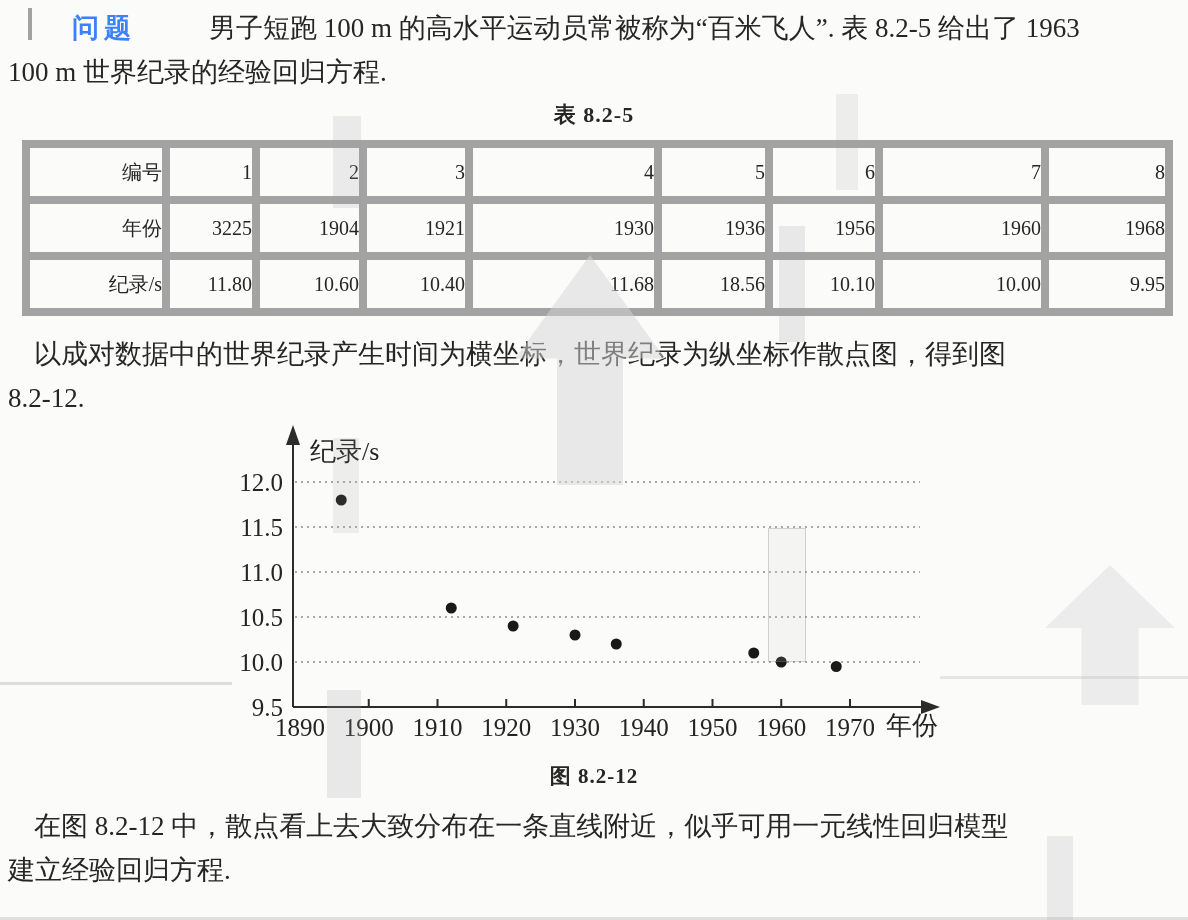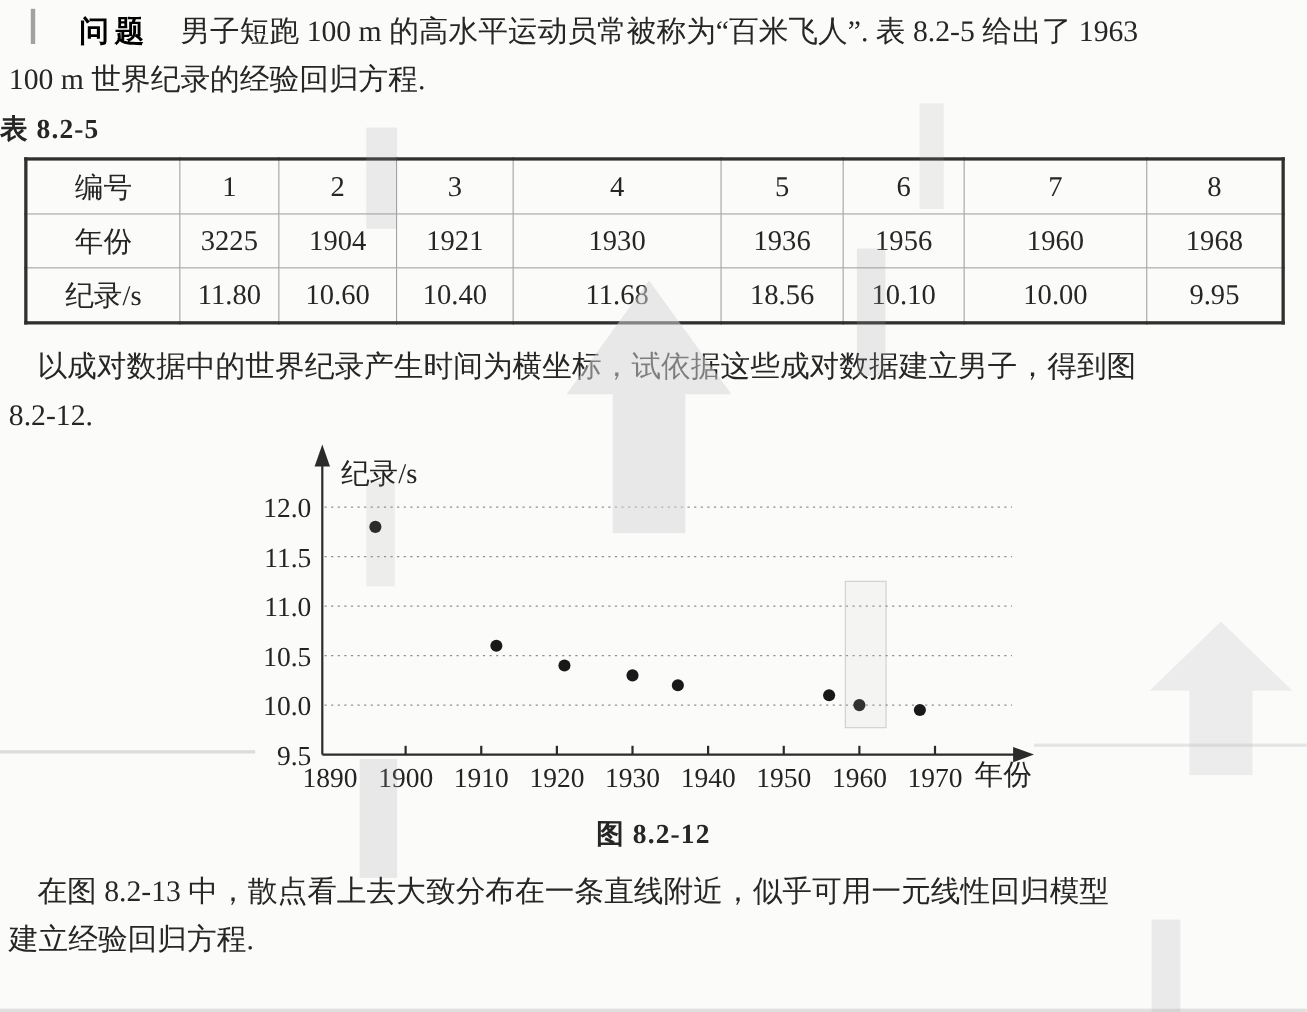--- a/index.html
+++ b/index.html
@@ -4,36 +4,36 @@
 <style>
   html,body{margin:0;padding:0}
   body{
     width:1188px;height:920px;position:relative;overflow:hidden;
     background:#fbfbfa;color:#262626;
     font-family:"Liberation Serif","DejaVu Serif",serif;
   }
   .para{font-size:27px;line-height:44px}
   .para .line{white-space:nowrap}
   .p1{padding:6px 8px 0 8px}
-  .problem-label{color:#000000;font-weight:700;letter-spacing:5px;margin-left:64px;margin-right:28px}
-  .tcaption{text-align:left;font-size:25px;font-weight:600;margin-top:6px;letter-spacing:1px}
+  .problem-label{color:#3b82f6;font-weight:700;letter-spacing:5px;margin-left:64px;margin-right:73px}
+  .tcaption{text-align:center;font-size:22px;font-weight:600;margin-top:6px;letter-spacing:1px}
   table{border-collapse:collapse;table-layout:fixed;margin:10px 0 0 22px;border:3px solid #303030}
-  td{border:1px solid #a3a3a3;height:48px;text-align:center;font-size:26px;padding:0;overflow:hidden}
+  td{border:8px solid #a3a3a3;height:48px;text-align:right;font-size:20px;padding:0;overflow:hidden}
   .p2{padding:16px 8px 0 8px}
   .indent2{padding-left:26px}
   .figure{margin-top:4px}
   .figure svg{display:block}
   svg text{font-family:"Liberation Serif","DejaVu Serif",serif;fill:#242424}
   .axis{stroke:#2b2b2b;stroke-width:2;fill:none}
   .grid{stroke:#8f8f8f;stroke-width:1.3;stroke-dasharray:2 4;fill:none}
   .tick{stroke:#2b2b2b;stroke-width:2}
   .ticklabel{font-size:25px}
   .axtitle{font-size:26px}
   .pt{fill:#191919}
-  .fcaption{text-align:center;font-size:25px;font-weight:600;margin-top:-2px;letter-spacing:1px}
+  .fcaption{text-align:center;font-size:21px;font-weight:600;margin-top:-2px;letter-spacing:1px}
   .p3{padding:14px 8px 0 8px}
   .art{position:absolute;pointer-events:none}
   .band{background:#9f9f9f;opacity:.18}
   .arrowmark{background:#d6d6d6;opacity:.5;clip-path:polygon(50% 0,100% 45%,72% 45%,72% 100%,28% 100%,28% 45%,0 45%)}
   .watermark-one{border:1px solid rgba(130,130,130,.32);background:rgba(205,205,205,.14)}
   .streak{background:#bdbdbd;opacity:.5}
 </style>
 </head>
 <body>
 
@@ -91,21 +91,21 @@
         <td>11.68</td>
         <td>18.56</td>
         <td>10.10</td>
         <td>10.00</td>
         <td>9.95</td>
       </tr>
     </tbody>
   </table>
 
   <div class="para p2">
-    <div class="line indent2">以成对数据中的世界纪录产生时间为横坐标，试依据这些成对数据建立男子，得到图</div>
+    <div class="line indent2">以成对数据中的世界纪录产生时间为横坐标，世界纪录为纵坐标作散点图，得到图</div>
     <div class="line">8.2-12.</div>
   </div>
 
   <div class="figure">
     <svg width="1188" height="340" viewBox="0 0 1188 340">
       <g id="grid">
           <line x1="295" y1="238" x2="920" y2="238" class="grid"></line>
           <line x1="295" y1="193" x2="920" y2="193" class="grid"></line>
           <line x1="295" y1="148" x2="920" y2="148" class="grid"></line>
           <line x1="295" y1="103" x2="920" y2="103" class="grid"></line>
@@ -153,21 +153,21 @@
           <circle cx="836.25" cy="242.50000000000006" r="5.5" class="pt" fill="#191919"></circle>
         </g>
       <text class="axtitle" x="310" y="36">纪录/s</text>
       <text class="axtitle" x="886" y="310">年份</text>
     </svg>
   </div>
 
   <div class="fcaption">图 8.2-12</div>
 
   <div class="para p3">
-    <div class="line indent2">在图 8.2-13 中，散点看上去大致分布在一条直线附近，似乎可用一元线性回归模型</div>
+    <div class="line indent2">在图 8.2-12 中，散点看上去大致分布在一条直线附近，似乎可用一元线性回归模型</div>
     <div class="line">建立经验回归方程.</div>
   </div>
 
   <div class="art" style="left:28px;top:8px;width:4px;height:32px;background:#5a5a5a;opacity:.55"></div>
   <div class="art band" style="left:333px;top:116px;width:28px;height:92px"></div>
   <div class="art band" style="left:836px;top:94px;width:22px;height:96px;opacity:.14"></div>
   <div class="art arrowmark" style="left:515px;top:255px;width:150px;height:230px"></div>
   <div class="art band" style="left:779px;top:226px;width:26px;height:116px;opacity:.2"></div>
   <div class="art band" style="left:333px;top:438px;width:26px;height:95px;opacity:.14"></div>
   <div class="art watermark-one" style="left:768px;top:528px;width:36px;height:132px"></div>

